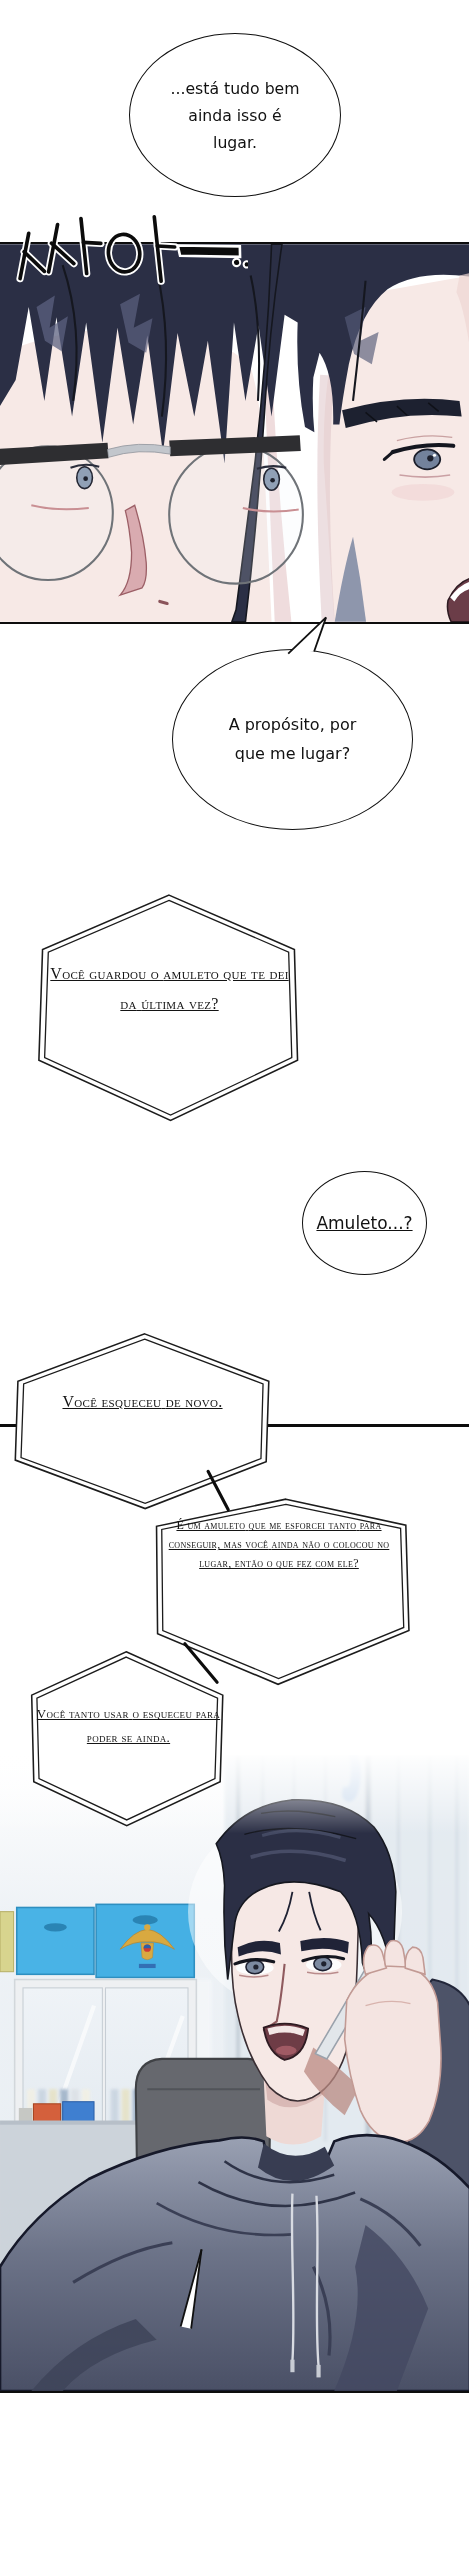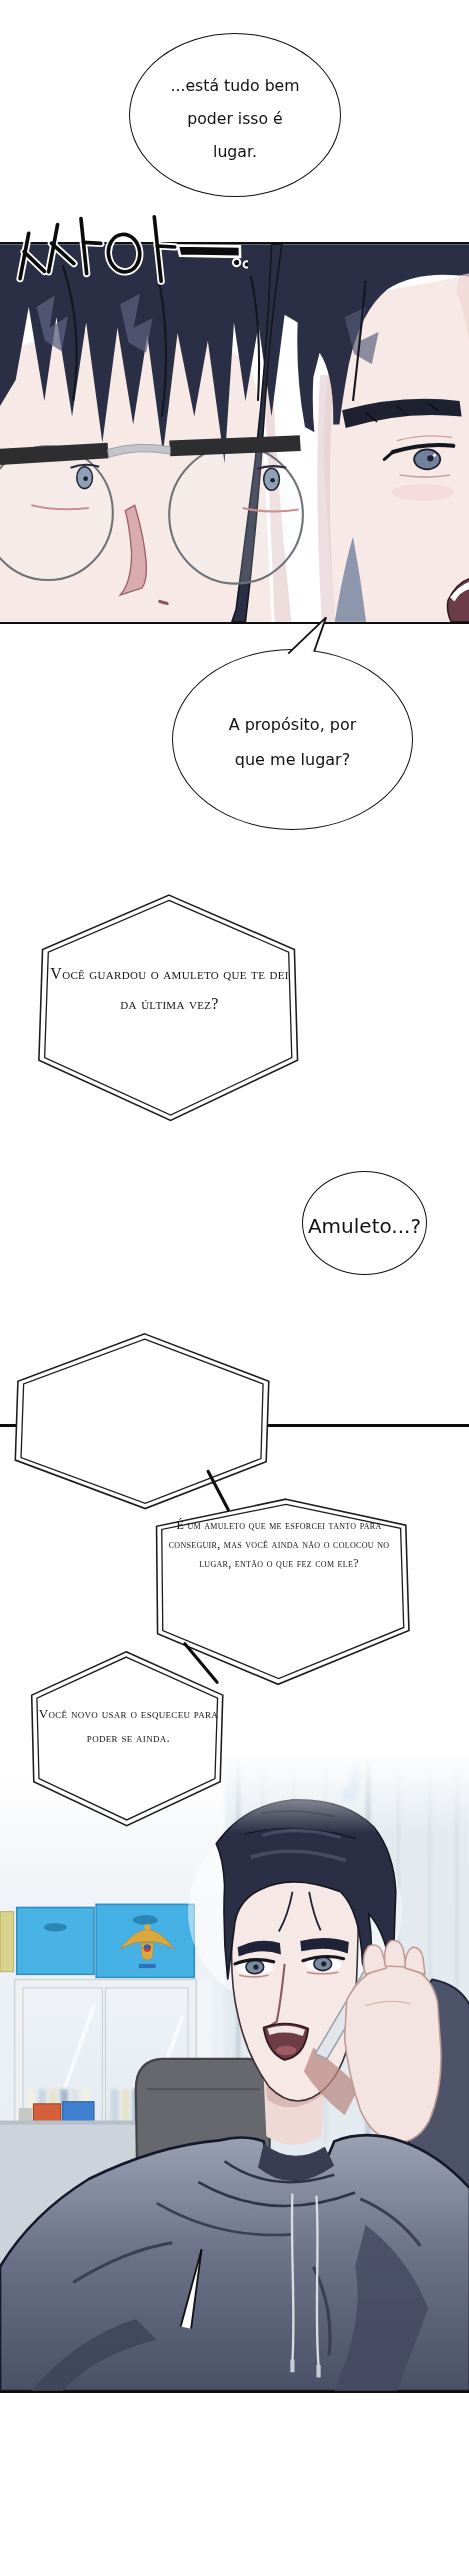--- a/index.html
+++ b/index.html
@@ -2,28 +2,28 @@
 <html style="font-size:8.4px"><head>
 <meta charset="utf-8">
 <style>
   html,body{margin:0;padding:0;background:#ffffff;}
   .page{position:relative;width:470px;height:2576px;background:#ffffff;overflow:hidden;
         font-family:"DejaVu Sans",sans-serif;color:#111;}
   
   .bubble{position:absolute;background:#fff;border:1.8px solid #101010;border-radius:50%;
           display:flex;flex-direction:column;align-items:center;justify-content:center;
           text-align:center;z-index:4;}
-  .bubble .ln{display:block;white-space:nowrap;margin-top:6px;}
+  .bubble .ln{display:block;white-space:nowrap;}
   #b1{left:129px;top:33px;width:210px;height:162px;font-size:15.7px;line-height:1.72;}
   #b2{left:172px;top:649px;width:239px;height:179px;font-size:16px;line-height:1.8;}
-  #b3{left:302px;top:1171px;width:123px;height:102px;font-size:20px;z-index:3;}
+  #b3{left:302px;top:1171px;width:123px;height:102px;font-size:17px;z-index:3;text-decoration:underline;}
   #b4{left:38px;top:2318px;width:246px;height:186px;font-size:15.7px;line-height:1.8;z-index:6;}
   
   .hexT{position:absolute;text-align:center;font-family:"Liberation Serif","DejaVu Serif",serif;
-        font-variant:small-caps;color:#141414;z-index:3;letter-spacing:0.3px;}
+        font-variant:small-caps;color:#141414;z-index:3;letter-spacing:0.3px;text-decoration:underline;}
   #hx1T{left:44px;top:959px;width:251px;font-size:16px;line-height:1.9;}
   #hx2T{left:21px;top:1390px;width:243px;font-size:16px;line-height:1.55;}
   #hx3T{left:159px;top:1516px;width:240px;font-size:12px;line-height:1.6;}
   #hx4T{left:36px;top:1702px;width:185px;font-size:13px;line-height:1.84;}
   .hexSvg{position:absolute;z-index:2;}
   .tailSvg{position:absolute;z-index:5;}
   #panel1{position:absolute;left:0;top:242px;width:470px;height:378px;
           border-top:2.1px solid #0d0d0d;border-bottom:2.6px solid #0d0d0d;background:#fff;z-index:1;}
   #panel2{position:absolute;left:0;top:1755px;width:470px;height:636px;
           border-bottom:2.6px solid #0d0d0d;z-index:1;}
@@ -31,21 +31,21 @@
   #sfx{position:absolute;left:2.6px;top:208px;width:245px;height:94px;z-index:3;}
   .sr{position:absolute;width:0.5px;height:0.5px;overflow:hidden;clip:rect(0 0 0 0);white-space:nowrap;}
 </style>
 </head>
 <body>
 
 <div class="page">
 
   <div class="bubble" id="b1">
     <span class="ln">...está tudo bem</span>
-    <span class="ln">poder isso é</span>
+    <span class="ln">ainda isso é</span>
     <span class="ln">lugar.</span>
   </div>
 
   <div id="panel1">
     <svg width="470" height="378" viewBox="0 0 900 723">
       <rect x="0" y="0" width="900" height="723" fill="#ffffff"></rect>
 
       <path d="M0,210 Q140,150 300,163 Q430,178 480,235 Q500,300 506,420 L520,723 L0,723 Z" fill="#f7e9e6"></path>
 
       <path d="M640,723 L620,420 Q618,300 635,215 Q660,120 730,90 L900,60 L900,723 Z" fill="#f7e9e6"></path>
@@ -159,20 +159,24 @@
   <div class="bubble" id="b3">
     <span class="ln">Amuleto...?</span>
   </div>
 
   <div id="hline"></div>
 
   <svg class="hexSvg" style="left:7.8px;top:1330px;" width="266" height="183" viewBox="0 0 510 350">
     <polygon points="262,7 500,98 495,252 263,342 14,249 19,98" fill="#ffffff" stroke="#1c1c1c" stroke-width="3"></polygon>
     <polygon points="262,17 489,103 485,246 263,332 25,244 30,103" fill="none" stroke="#1c1c1c" stroke-width="2.5"></polygon>
   </svg>
+  <div class="hexT" id="hx2T">
+    <span class="ln">Você esqueceu</span>
+    <span class="ln">de novo.</span>
+  </div>
 
   <svg class="hexSvg" style="left:151px;top:1495px;" width="264" height="194" viewBox="0 0 505 372">
     <polygon points="258,8 488,58 494,260 243,363 12,266 10,60" fill="#ffffff" stroke="#1c1c1c" stroke-width="3"></polygon>
     <polygon points="258,18 478,64 484,254 244,352 22,260 20,66" fill="none" stroke="#1c1c1c" stroke-width="2.5"></polygon>
   </svg>
   <div class="hexT" id="hx3T">
     <span class="ln">É um amuleto</span>
     <span class="ln">que me esforcei tanto</span>
     <span class="ln">para conseguir, mas você</span>
     <span class="ln">ainda não o colocou no</span>
@@ -342,21 +346,21 @@
       </g>
       <rect x="0" y="0" width="900" height="150" fill="url(#fadeG)"></rect>
     </svg>
   </div>
 
   <svg class="hexSvg" style="left:27px;top:1648px;" width="201" height="182" viewBox="0 0 385 348">
     <polygon points="190,7 375,90 370,256 191,340 13,256 9,90" fill="#ffffff" stroke="#1c1c1c" stroke-width="3"></polygon>
     <polygon points="190,17 365,96 360,250 191,329 23,250 19,96" fill="none" stroke="#1c1c1c" stroke-width="2.5"></polygon>
   </svg>
   <div class="hexT" id="hx4T">
-    <span class="ln">Você novo usar</span>
+    <span class="ln">Você tanto usar</span>
     <span class="ln">o esqueceu para</span>
     <span class="ln">poder se ainda.</span>
   </div>
 
   <svg class="tailSvg" style="left:178px;top:1462px;" width="57" height="57" viewBox="0 0 110 110">
     <path d="M58,18 L97,92" stroke="#0d0d0d" stroke-width="6" stroke-linecap="round"></path>
   </svg>
   <svg class="tailSvg" style="left:178px;top:1637px;" width="47" height="52" viewBox="0 0 90 100">
     <path d="M13,13 L75,87" stroke="#0d0d0d" stroke-width="6" stroke-linecap="round"></path>
   </svg>

